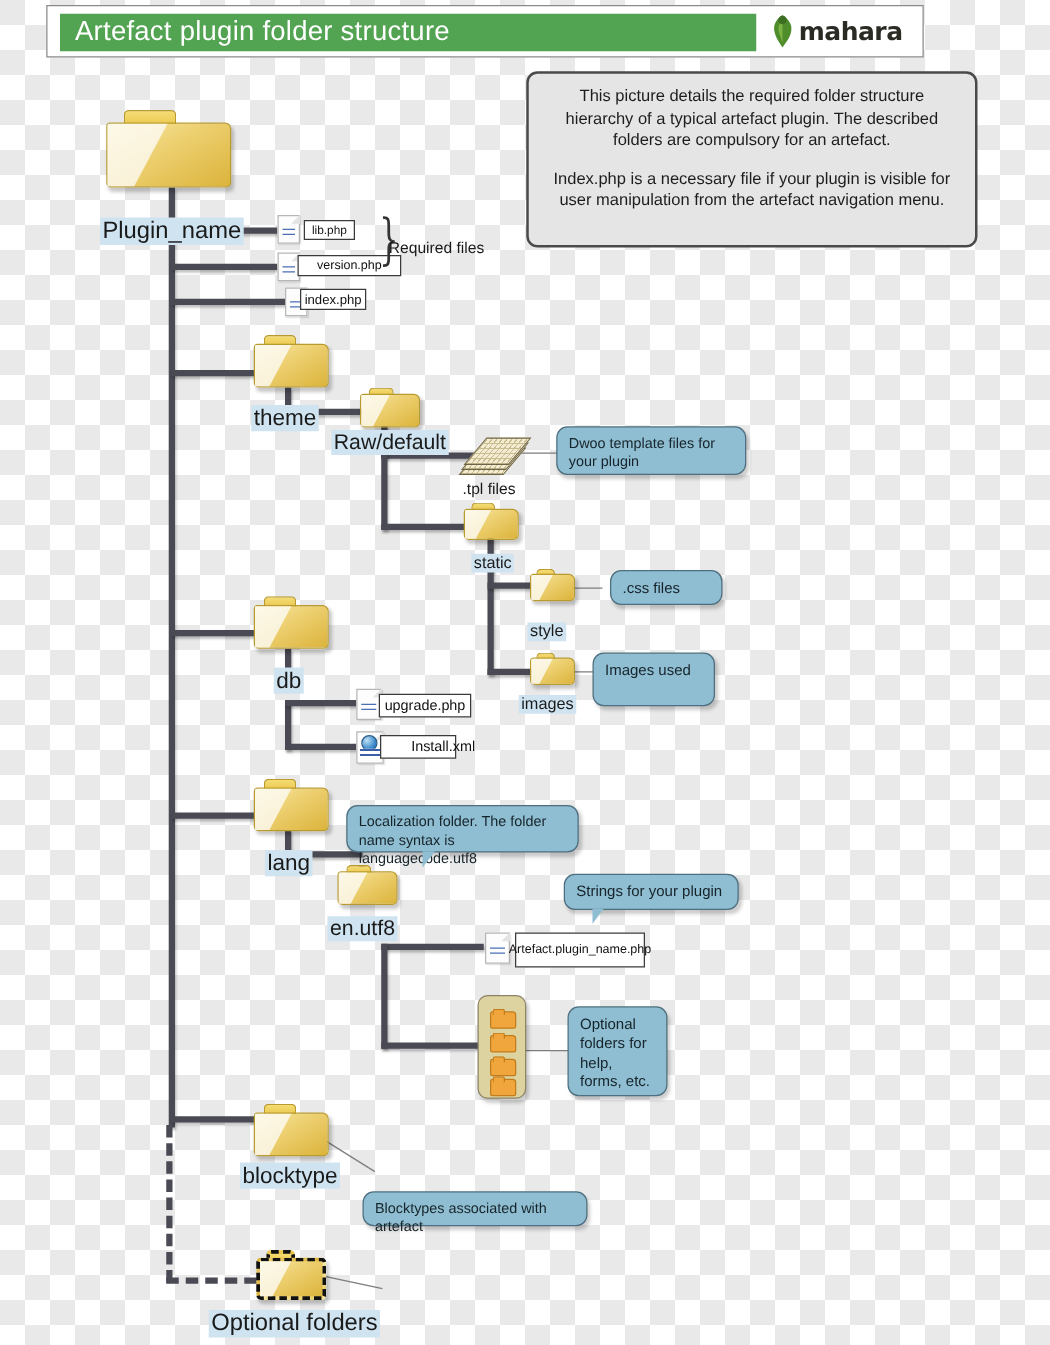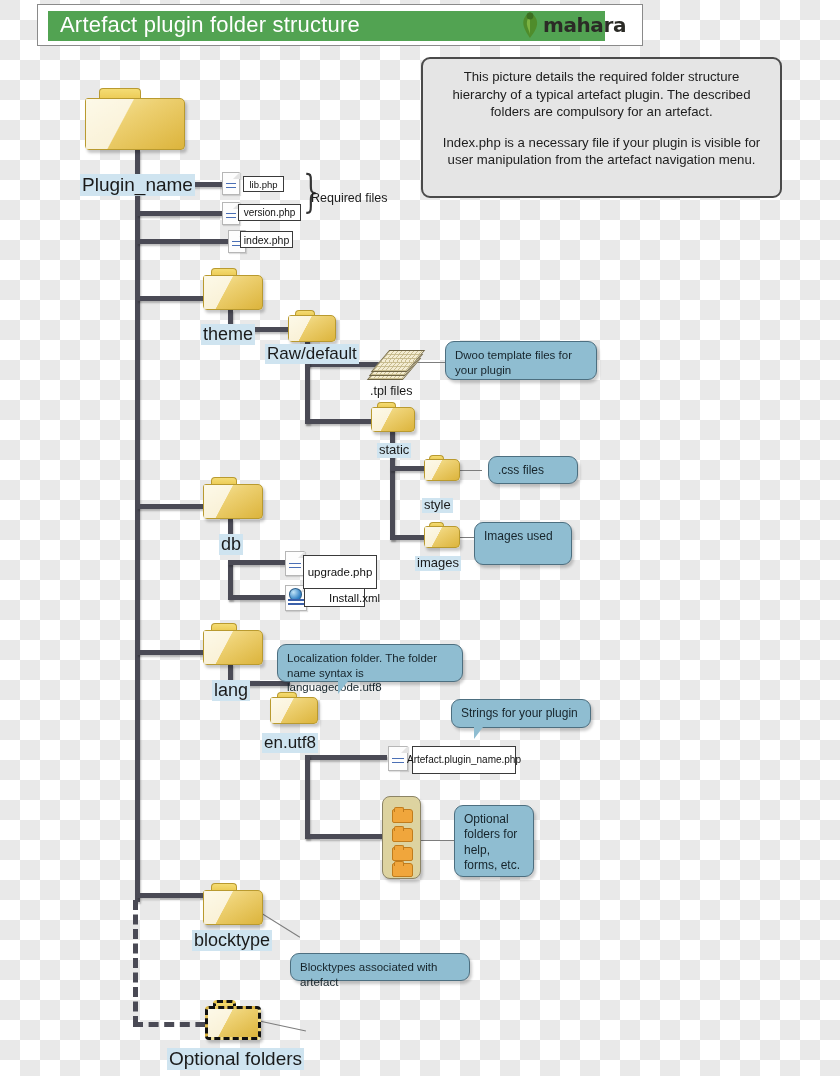--- a/index.html
+++ b/index.html
@@ -10,21 +10,21 @@
     background:
       repeating-conic-gradient(#ffffff 0% 25%, #e9e9e9 0% 50%) 0 0 / 40px 40px;
     position:relative;
     overflow:hidden;
     -webkit-font-smoothing:antialiased;
   }
   .canvas{position:absolute;left:0;top:0;width:840px;height:1076px;}
 
   
   .header-frame{
-    position:absolute;left:37px;top:4px;width:606px;height:42px;
+    position:absolute;left:37px;top:4px;width:702px;height:42px;
     background:#ffffff;border:1px solid #8a8a8a;box-sizing:border-box;text-decoration:underline;
   }
   .header-bar{
     position:absolute;left:10px;top:6px;width:557px;height:30px;
     background:#52a352;box-sizing:border-box;
   }
   .header-title{
     position:absolute;left:12px;top:1px;
     color:#ffffff;font-size:22px;letter-spacing:.2px;white-space:nowrap;
     font-family:"Liberation Sans", sans-serif;
@@ -325,23 +325,23 @@
   <div class="lbl" style="left:377px;top:443px;font-size:13px;">static</div>
   <div class="lbl" style="left:422px;top:498px;font-size:13px;">style</div>
   <div class="lbl" style="left:415px;top:556px;font-size:13px;">images</div>
   <div class="lbl" style="left:219px;top:534px;font-size:18px;">db</div>
   <div class="lbl" style="left:212px;top:680px;font-size:18px;">lang</div>
   <div class="lbl" style="left:262px;top:733px;font-size:17px;">en.utf8</div>
   <div class="lbl" style="left:192px;top:930px;font-size:18px;">blocktype</div>
   <div class="lbl" style="left:167px;top:1048px;font-size:19px;">Optional folders</div>
 
   <div class="cap" style="left:243px;top:176px;width:41px;height:16px;font-size:9.5px;">lib.php</div>
-  <div class="cap" style="left:238px;top:204px;width:63px;height:17px;font-size:10px;">version.php</div>
+  <div class="cap" style="left:238px;top:204px;width:83px;height:17px;font-size:10px;">version.php</div>
   <div class="cap" style="left:240px;top:231px;width:53px;height:17px;font-size:10.5px;">index.php</div>
-  <div class="cap" style="left:303px;top:555px;width:74px;height:34px;font-size:11.5px;">upgrade.php</div>
+  <div class="cap" style="left:303px;top:555px;width:74px;height:19px;font-size:11.5px;">upgrade.php</div>
   <div class="cap" style="left:304px;top:588px;width:61px;height:19px;font-size:11.5px;padding-left:40px;">Install.xml</div>
   <div class="cap wrap" style="left:412px;top:746px;width:104px;height:28px;font-size:10px;padding:0 2px;">Artefact.plugin_name.php</div>
 
   <div class="brace" style="left:297px;top:170px;">}</div>
   <div class="brace-label" style="left:311px;top:191px;font-size:12.5px;">Required files</div>
 
   <div class="callout" style="left:445px;top:341px;width:152px;height:39px;font-size:11.5px;">Dwoo template files for your plugin</div>
 
   <div class="callout" style="left:488px;top:456px;width:90px;height:28px;font-size:12px;">.css files</div>
 

